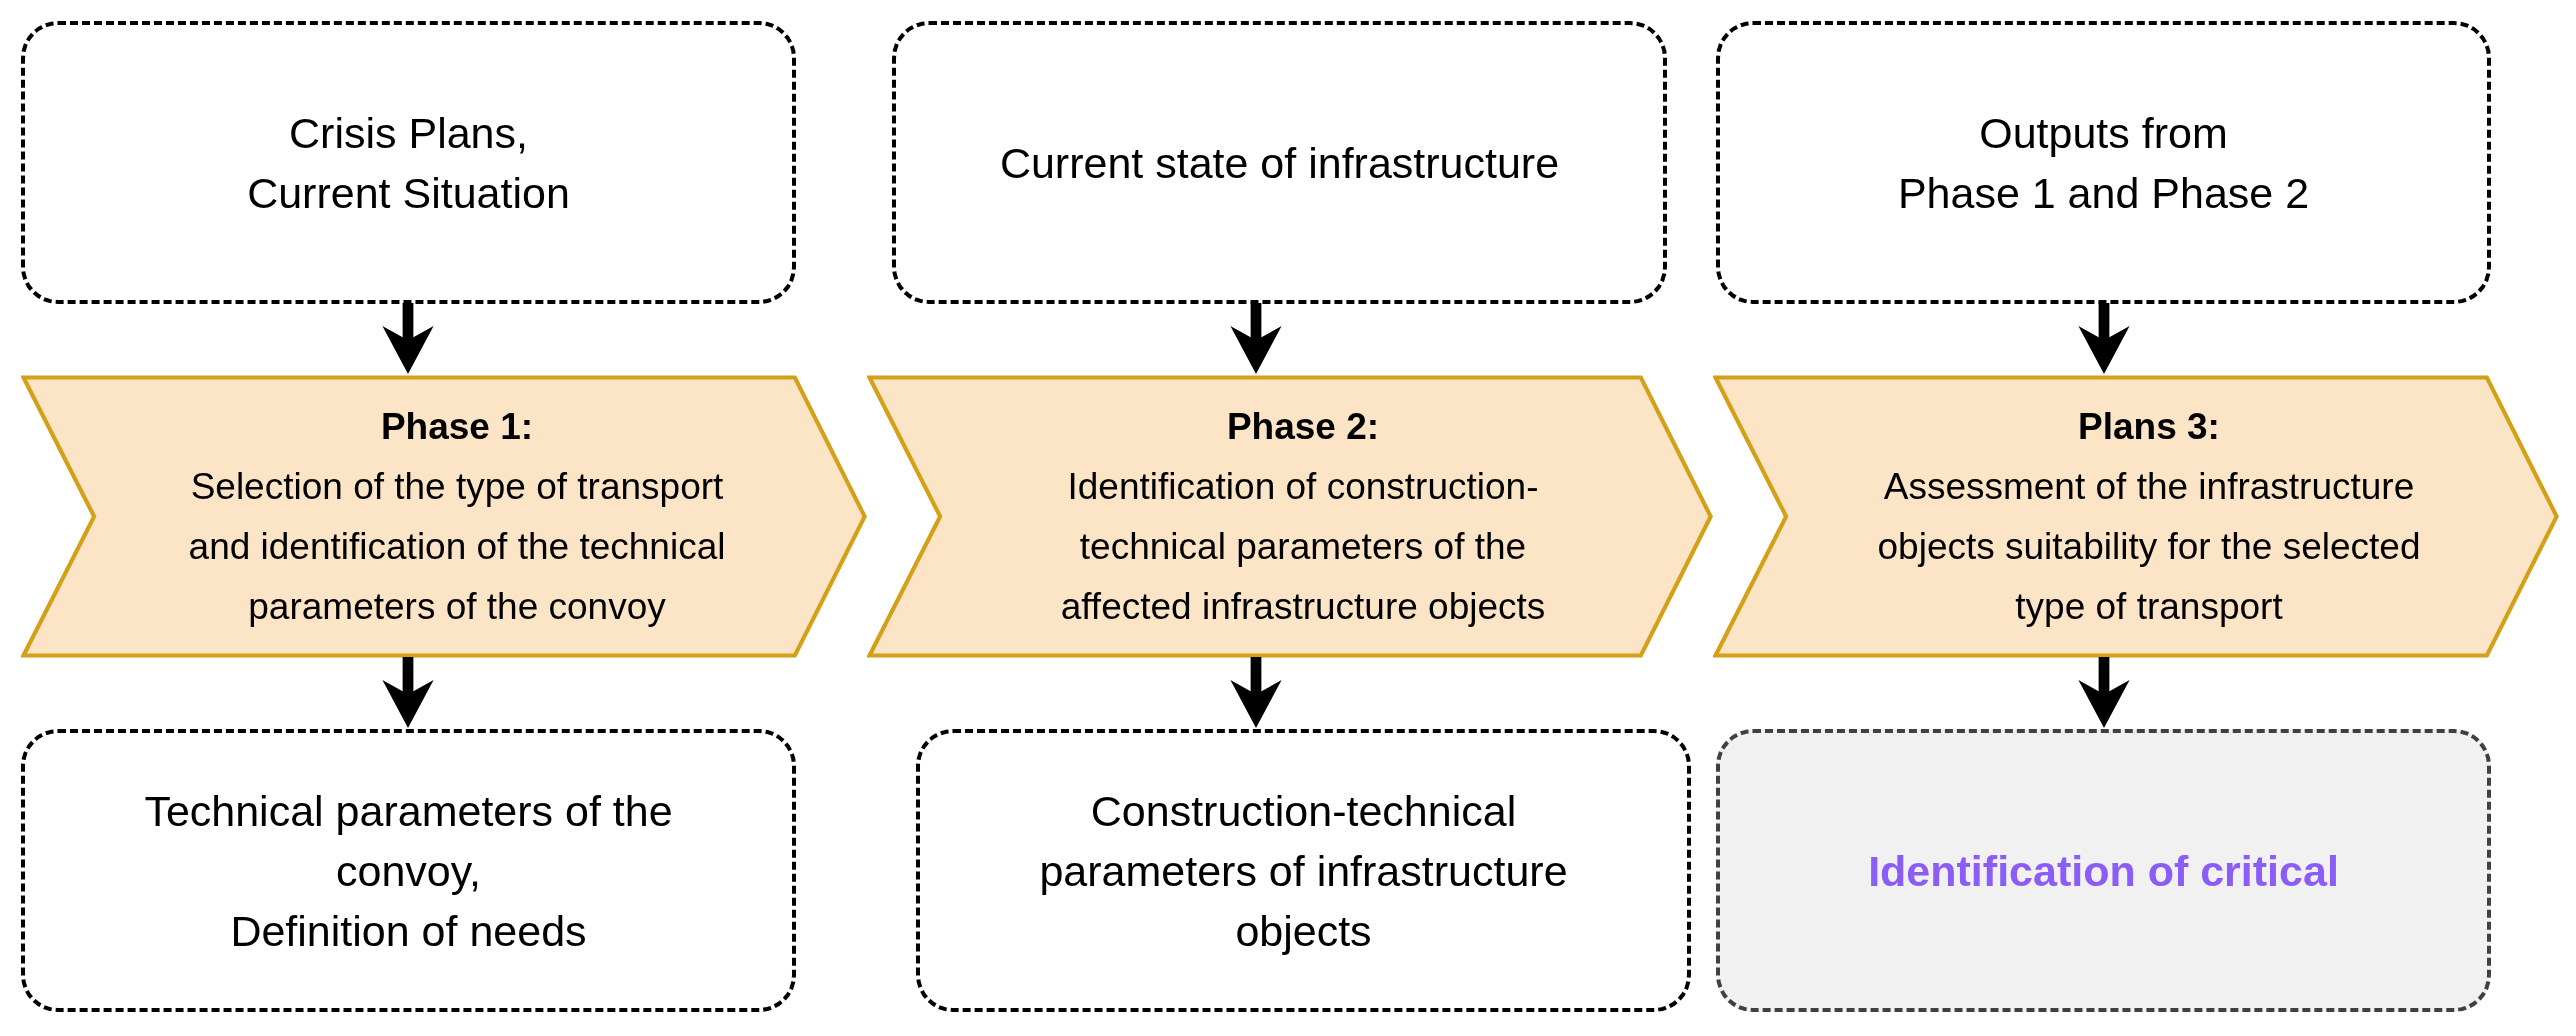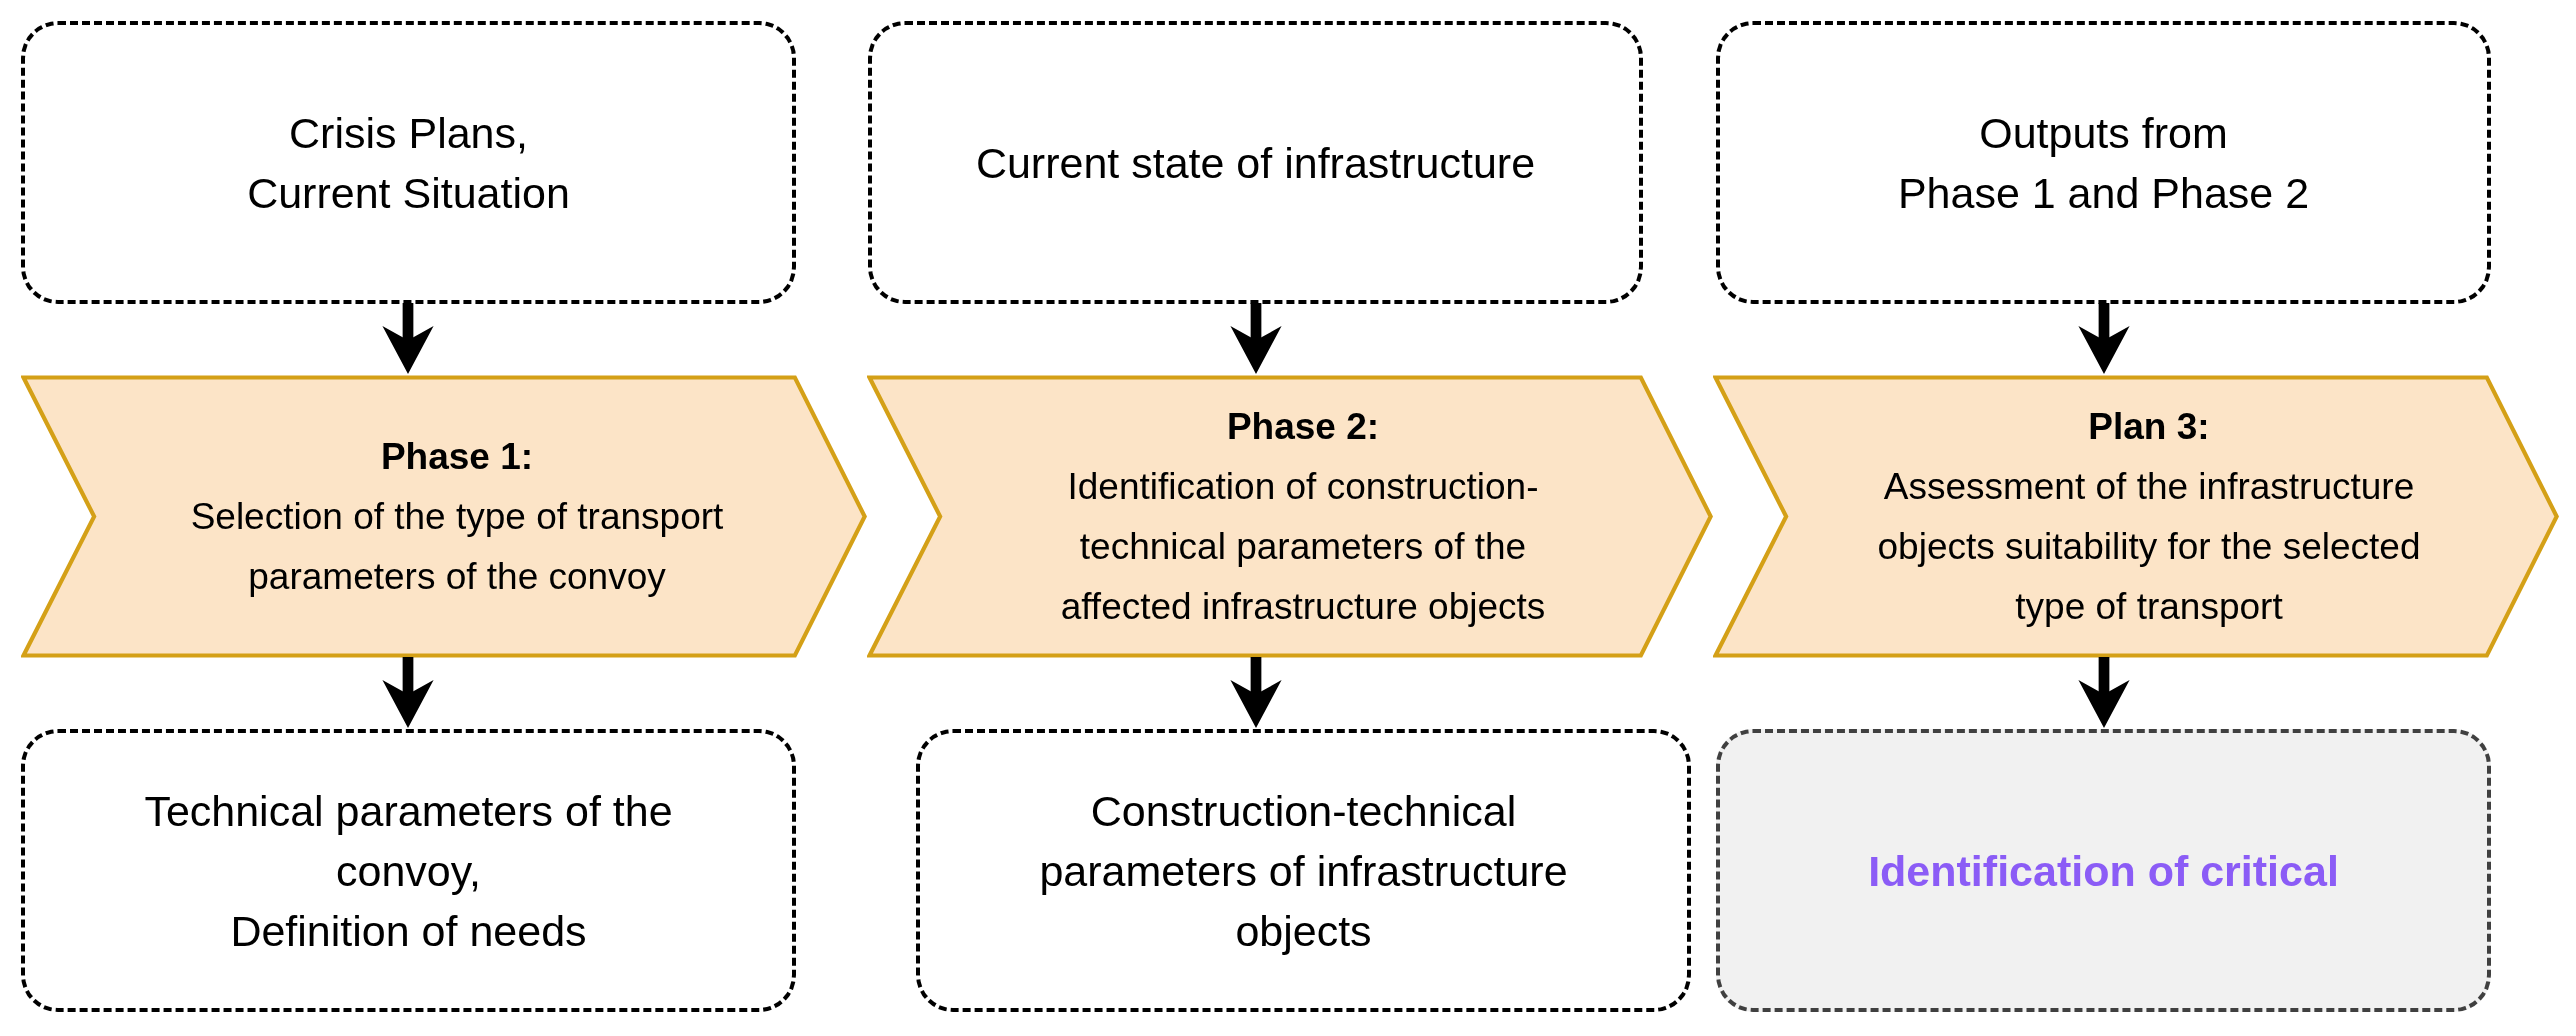--- a/index.html
+++ b/index.html
@@ -58,21 +58,21 @@
 </head>
 <body>
 
 <div class="canvas">
 
   <div class="row-top">
     <div class="box" style="left:21px;">
         <div class="line">Crisis Plans,</div>
         <div class="line">Current Situation</div>
       </div>
-    <div class="box" style="left:868px;text-align:right;">
+    <div class="box" style="left:892px;text-align:right;">
         <div class="line">Current state of infrastructure</div>
       </div>
     <div class="box" style="left:1716px;">
         <div class="line">Outputs from</div>
         <div class="line">Phase 1 and Phase 2</div>
       </div>
   </div>
 
   <svg class="arrow arrow-row-1" style="left:379px;" viewBox="0 0 70 86">
     <rect x="28.5" y="0" width="13" height="46" style="fill: rgb(0, 0, 0);"></rect>
@@ -88,20 +88,21 @@
   </svg>
 
   <div class="chevron" style="left:21px;">
     <svg viewBox="0 0 1019 341" preserveAspectRatio="none">
       <polygon points="3,3 931,3 1015,170.5 931,338 3,338 88,170.5" stroke-width="5" stroke-linejoin="miter" style="fill: rgb(252, 228, 199); stroke: rgb(212, 160, 23);"></polygon>
     </svg>
     <div class="txt">
       <div class="line phase-title">Phase 1:</div>
       <div>
           <div class="line">Selection of the type of transport</div>
+          <div class="line">and identification of the technical</div>
           <div class="line">parameters of the convoy</div>
         </div>
     </div>
   </div>
 
   <div class="chevron" style="left:867px;">
     <svg viewBox="0 0 1019 341" preserveAspectRatio="none">
       <polygon points="3,3 931,3 1015,170.5 931,338 3,338 88,170.5" stroke-width="5" stroke-linejoin="miter" style="fill: rgb(252, 228, 199); stroke: rgb(212, 160, 23);"></polygon>
     </svg>
     <div class="txt">
@@ -112,21 +113,21 @@
           <div class="line">affected infrastructure objects</div>
         </div>
     </div>
   </div>
 
   <div class="chevron" style="left:1713px;">
     <svg viewBox="0 0 1019 341" preserveAspectRatio="none">
       <polygon points="3,3 931,3 1015,170.5 931,338 3,338 88,170.5" stroke-width="5" stroke-linejoin="miter" style="fill: rgb(252, 228, 199); stroke: rgb(212, 160, 23);"></polygon>
     </svg>
     <div class="txt">
-      <div class="line phase-title">Plan 3:</div>
+      <div class="line phase-title">Plans 3:</div>
       <div>
           <div class="line">Assessment of the infrastructure</div>
           <div class="line">objects suitability for the selected</div>
           <div class="line">type of transport</div>
         </div>
     </div>
   </div>
 
   <svg class="arrow arrow-row-2" style="left:379px;" viewBox="0 0 70 86">
     <rect x="28.5" y="0" width="13" height="46" style="fill: rgb(0, 0, 0);"></rect>

